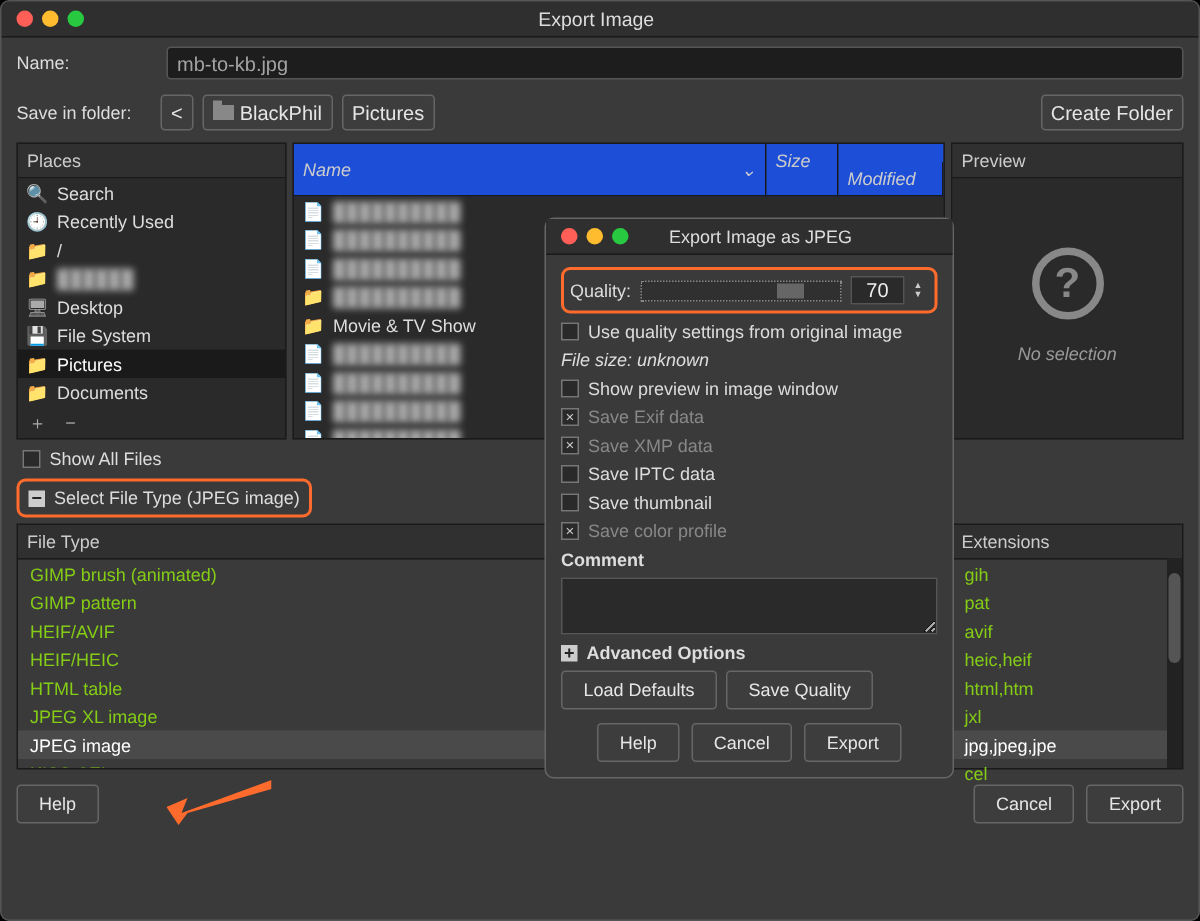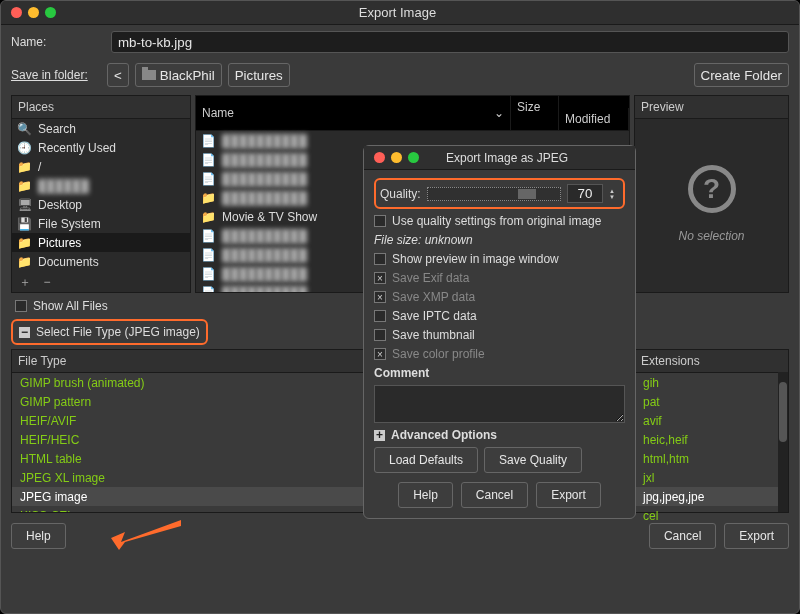--- a/index.html
+++ b/index.html
@@ -7,41 +7,41 @@
   .window { width: 800px; height: 614px; background: #3a3a3a; border: 1px solid #555; border-radius: 6px; position: relative; overflow: hidden; }
   .titlebar { height: 24px; background: #2f2f2f; border-bottom: 1px solid #1a1a1a; display: flex; align-items: center; color: #ddd; font-size: 13px; font-weight: 500; }
   .traffic { display: flex; gap: 6px; padding-left: 10px; }
   .dot { width: 11px; height: 11px; border-radius: 50%; }
   .dot.red { background: #ff5f57; }
   .dot.yellow { background: #febc2e; }
   .dot.green { background: #28c840; }
   .tcenter { flex: 1; text-align: center; margin-right: 60px; }
   .toprow { display: flex; align-items: center; padding: 6px 10px; color: #ddd; gap: 10px; }
   .toprow .lbl { width: 90px; }
-  .nameinput { flex: 1; background: #1d1d1d; border: 1px solid #555; color: #e5e5e5; padding: 3px 6px; border-radius: 3px; height: 22px; }
+  .nameinput { flex: 1; background: #1d1d1d; border: 1px solid #555; color: #a3a3a3; padding: 3px 6px; border-radius: 3px; height: 22px; }
   .pathrow { display: flex; align-items: center; padding: 4px 10px 8px; color: #ddd; gap: 6px; }
-  .pathrow .lbl { width: 90px; text-decoration: underline; }
+  .pathrow .lbl { width: 90px; }
   .pathbtn { background: #3d3d3d; border: 1px solid #666; color: #e6e6e6; padding: 3px 6px; border-radius: 3px; display: flex; align-items: center; gap: 4px; height: 24px; }
   .createfolder { margin-left: auto; }
   .folder-ic { width: 14px; height: 10px; background: #888; display: inline-block; position: relative; }
   .folder-ic::before { content: ""; position: absolute; top: -3px; left: 0; width: 6px; height: 3px; background: #888; }
   .main { display: flex; padding: 0 10px; gap: 4px; }
   .panelhead { background: #303030; color: #ccc; padding: 4px 6px; font-size: 12px; border-bottom: 1px solid #1a1a1a; }
   .panel { background: #2a2a2a; border: 1px solid #1a1a1a; }
   .places { width: 180px; }
   .namecol { flex: 1; }
   .list { background: #2a2a2a; }
   .listitem { display: flex; align-items: center; gap: 6px; padding: 3px 6px; color: #ddd; height: 19px; }
   .listitem.selected { background: #1a1a1a; color: #fff; }
   .listitem .blur { color: transparent; text-shadow: 0 0 5px #aaa; }
   .ic { width: 14px; height: 14px; display: inline-flex; align-items: center; justify-content: center; color: #aaa; }
   .places-box { height: 198px; overflow: hidden; }
   .addremove { display: flex; gap: 8px; padding: 4px 6px; color: #ddd; }
   .filepanel { height: 198px; overflow: hidden; position: relative; }
-  .filehead { display: flex; background: #000000; }
+  .filehead { display: flex; background: #1d4ed8; font-style: italic; }
   .filehead > div { padding: 4px 6px; color: #ccc; border-bottom: 1px solid #1a1a1a; border-right: 1px solid #1a1a1a; }
   .fh-name { flex: 1; display: flex; justify-content: space-between; align-items: center; }
   .fh-size { width: 48px; }
   .fh-mod { width: 70px; margin-top: 12px; }
   .preview { width: 155px; }
   .preview-body { height: 170px; background: #2a2a2a; display: flex; flex-direction: column; align-items: center; justify-content: center; color: #999; gap: 16px; }
   .q-circle { width: 48px; height: 48px; border-radius: 50%; border: 5px solid #888; display: flex; align-items: center; justify-content: center; font-size: 28px; font-weight: bold; color: #888; }
   .noselection { font-style: italic; }
   .show-all { display: flex; align-items: center; gap: 6px; padding: 6px 4px; color: #ddd; margin: 0 10px; }
   .expander { display: flex; align-items: center; gap: 6px; padding: 4px 6px; color: #ddd; margin: 0 10px; border: 2px solid #ff6b2c; border-radius: 6px; width: fit-content; }

